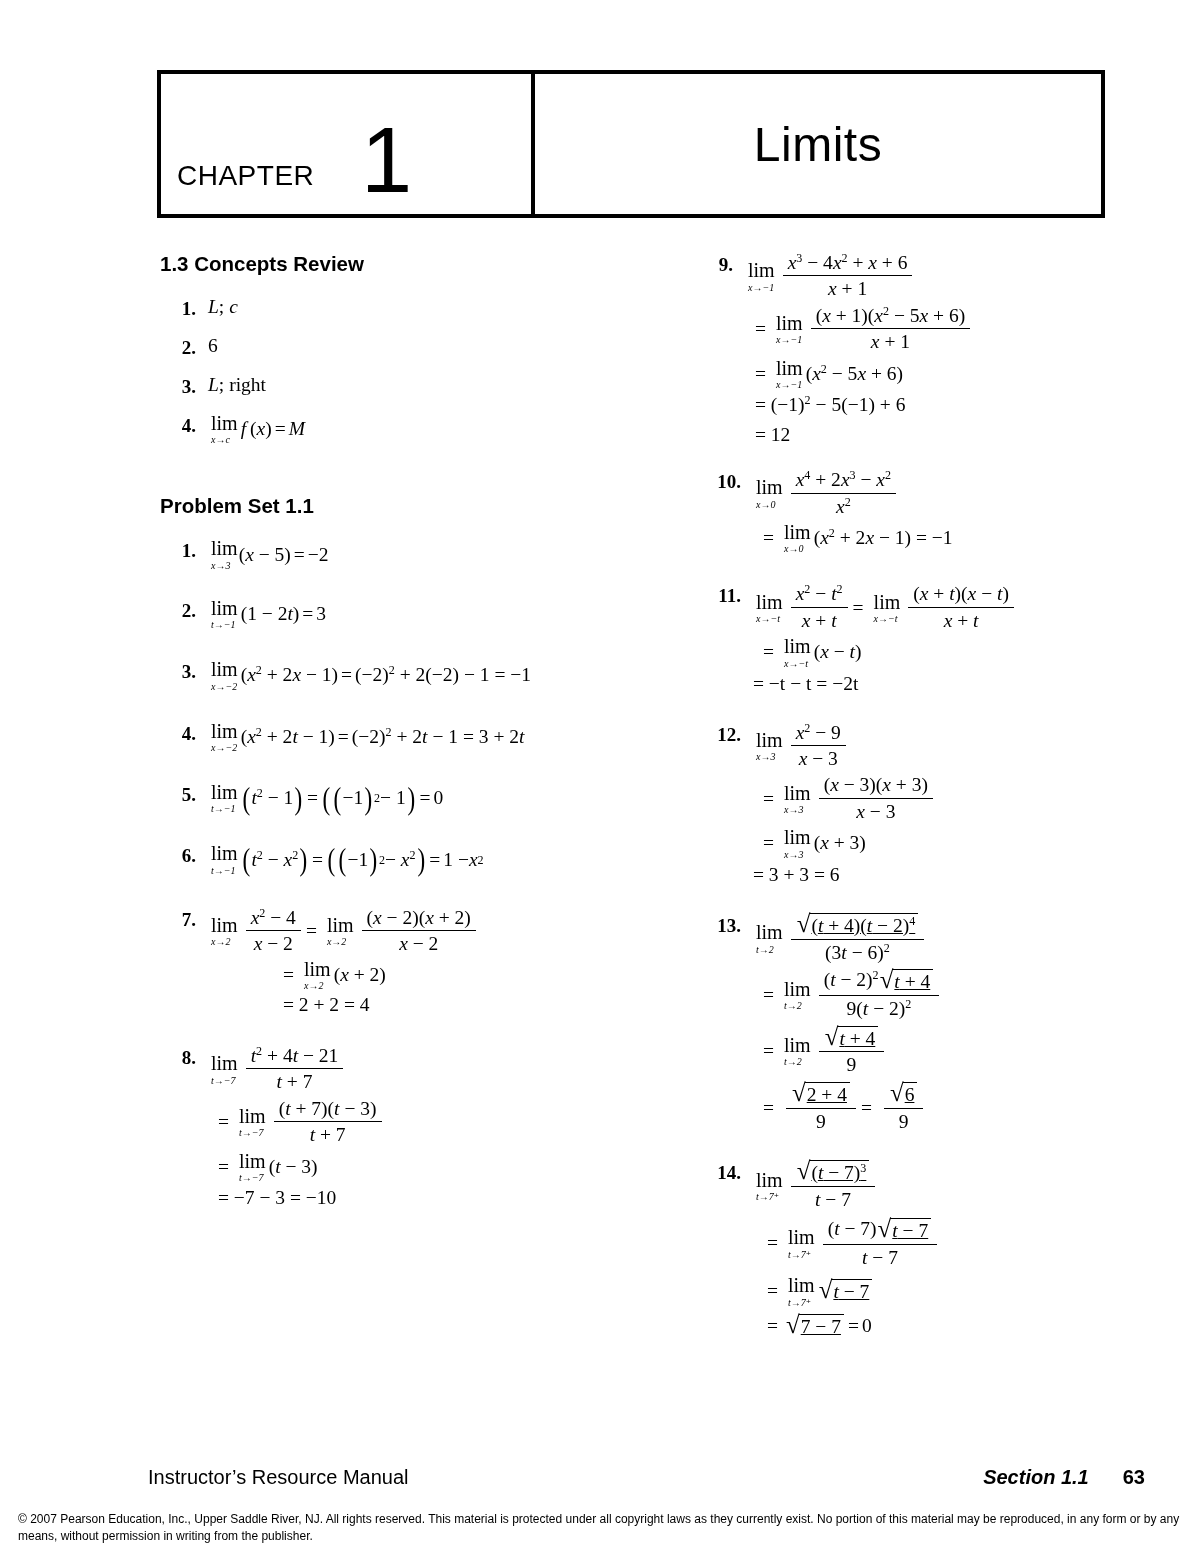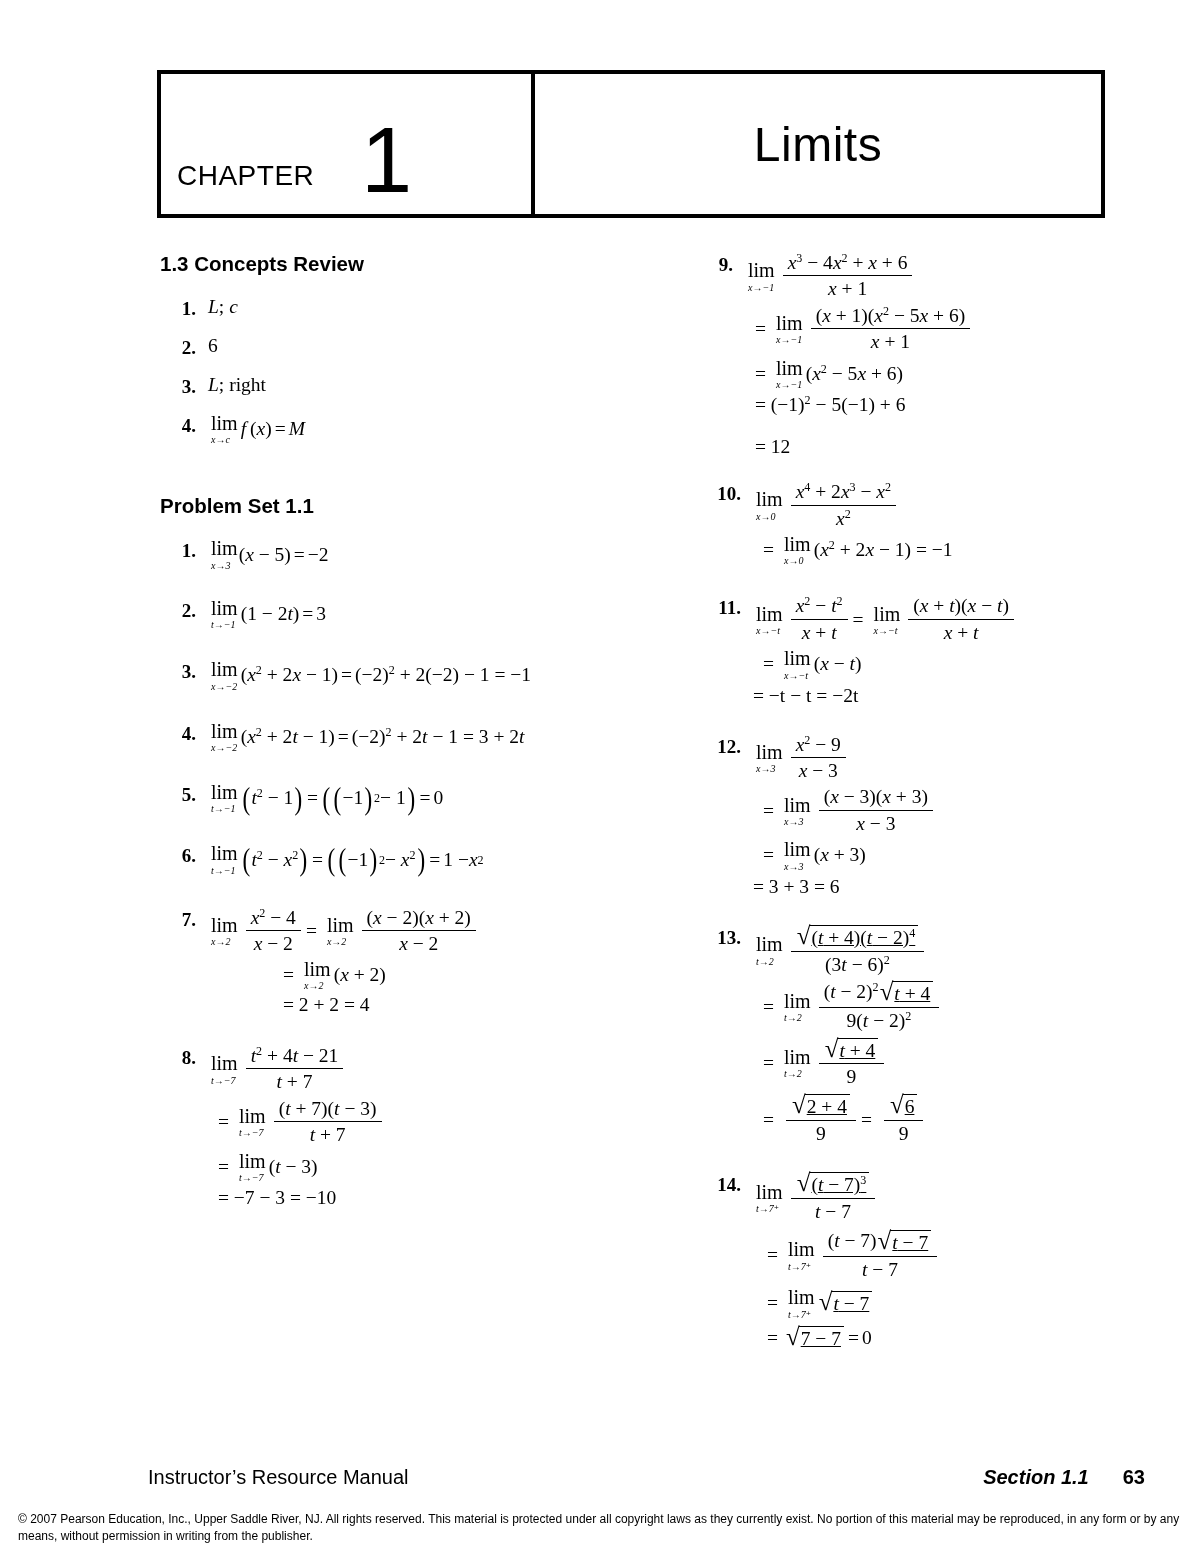--- a/index.html
+++ b/index.html
@@ -452,21 +452,21 @@
         <span class="eqsign">=</span>
         <span class="lim">
           <span class="lim-op">lim</span>
             <span class="lim-sub">x→−1</span>
         </span>
         <span>(<span class="mi">x</span><sup class="sp">2</sup> − 5<span class="mi">x</span> + 6)</span>
       </div>
       <div class="eqline indent" style="margin-top:4px">
         <span>= (−1)<sup class="sp">2</sup> − 5(−1) + 6</span>
       </div>
-      <div class="eqline indent" style="margin-top:20px">
+      <div class="eqline indent" style="margin-top:8px">
         <span>= 12</span>
       </div>
     </div>
   </div>
 
   <div class="item wideitem" style="margin-bottom:26px">
     <div class="item-num wide">10.</div>
     <div class="item-body">
       <div class="eqline">
         <span class="lim">

